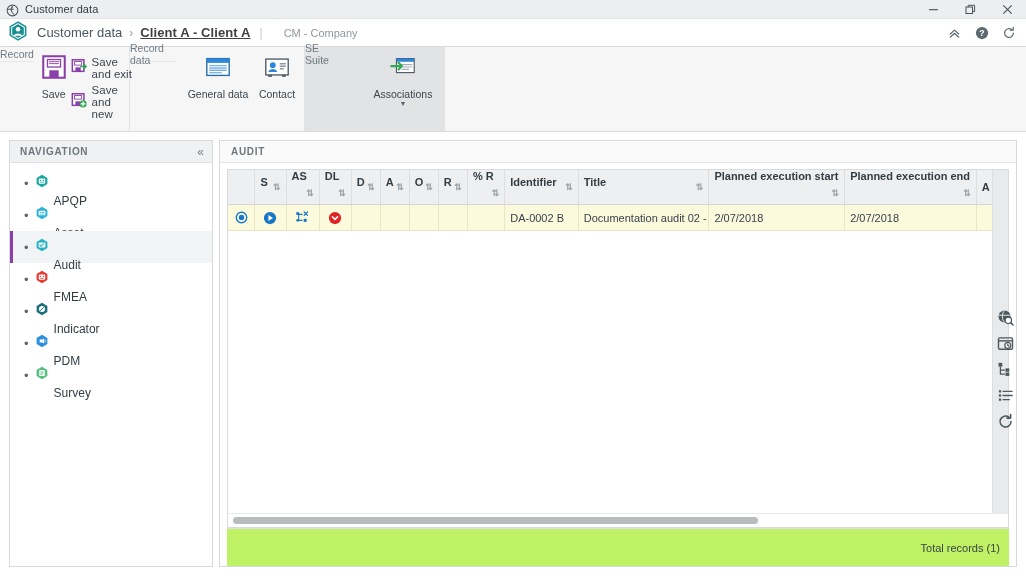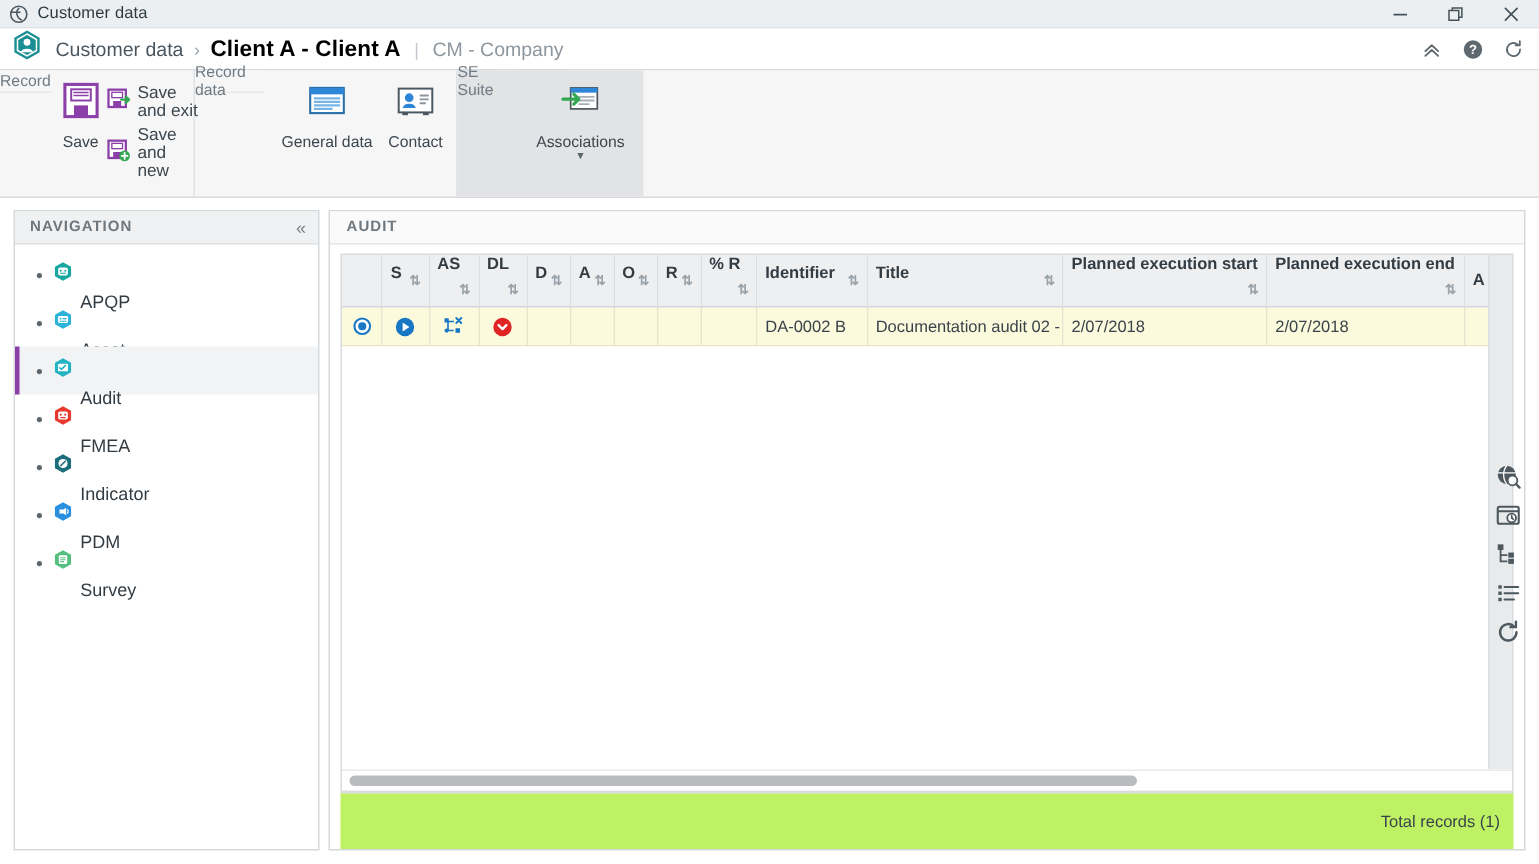--- a/index.html
+++ b/index.html
@@ -34,25 +34,26 @@
   .header {
     height: 28px; background: #ffffff;
     display: flex; align-items: center;
     border-bottom: 1px solid #d7dadd;
     position: relative;
   }
   .header-logo { margin-left: 7px; margin-right: 8px; display:block; }
   .crumb-root { font-size: 13px; color: #4a5660; }
   .crumb-sep { font-size: 12px; color: #9aa4ab; margin: 0 7px; }
   .crumb-title {
-    font-size: 15px; font-weight: bold; color: #000000;
+    font-size: 13px; font-weight: bold; color: #404040;
     letter-spacing: .1px;
+    text-decoration: underline;
   }
   .crumb-pipe { color: #c3c9ce; margin: 0 9px; font-size: 12px; }
-  .crumb-sub { font-size: 13px; color: #8e979e; }
+  .crumb-sub { font-size: 11px; color: #8e979e; margin-left: 12px; }
   .header-actions { position: absolute; right: 4px; top: 0; height: 28px; display: flex; align-items: center; }
   .header-act {
     width: 27px; height: 28px; display: flex;
     align-items: center; justify-content: center; color: #5d686f;
   }
 
   
   .ribbon {
     height: 85px; background: #f6f6f7;
     border-bottom: 1px solid #d8dadd;
@@ -325,21 +326,21 @@
             <path d="M18 11.5 H24.4 M18 14.2 H24.4 M18 16.9 H22.4" stroke="#8d969d" stroke-width="1.4"></path>
             <rect x="5.6" y="23.5" width="4" height="2" fill="#4a5660"></rect>
             <rect x="20.4" y="23.5" width="4" height="2" fill="#4a5660"></rect>
           </svg>
         </span>
         <span class="lbl">Contact</span>
       </div>
     </div>
   </div>
 
-  <div class="ribbon-group active" style="width:72px;">
+  <div class="ribbon-group active" style="width:72px;gap:16px;">
     <div class="rg-title">SE Suite</div>
     <div class="rg-body" style="justify-content:center;margin-left:16px;">
       <div class="big-btn wide">
         <span>
           <svg width="28" height="28" viewBox="0 0 30 30">
             <rect x="8" y="6" width="19" height="15" fill="#ffffff" stroke="#4a5660" stroke-width="1.2"></rect>
             <rect x="8" y="6" width="19" height="3.4" fill="#2e86d8"></rect>
             <path d="M13.5 12.4 H25 M13.5 15 H25 M13.5 17.6 H21.5" stroke="#a7b0b7" stroke-width="1.3"></path>
             <path d="M2.4 14 H13.8 M10.2 10.4 L13.8 14 L10.2 17.6" fill="none" stroke="#33a852" stroke-width="2.3" stroke-linecap="round" stroke-linejoin="round"></path>
           </svg>

